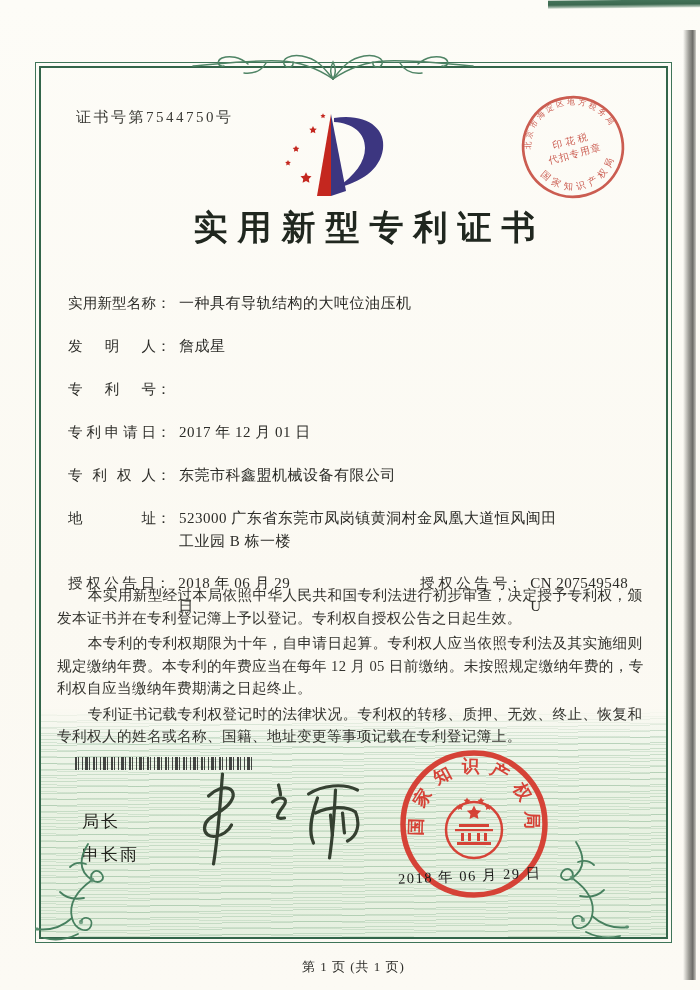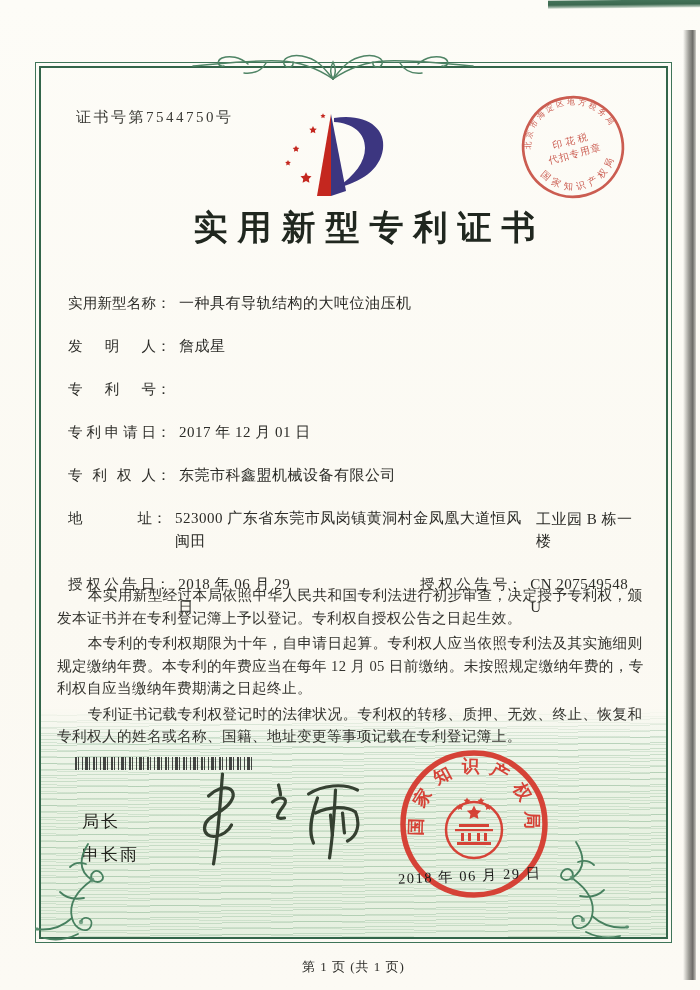--- a/index.html
+++ b/index.html
@@ -28,21 +28,21 @@
   .title{position:absolute;left:35px;top:205px;width:669px;text-align:center;
          font-size:34px;font-weight:600;letter-spacing:10px;color:#20271f;}
   .logo{position:absolute;left:268px;top:104px;}
   .tax-stamp{position:absolute;left:518px;top:92px;transform:rotate(-15deg);opacity:.92;}
   
   .fields{position:absolute;left:68px;top:292px;width:575px;font-size:15px;}
   .row{display:flex;align-items:baseline;margin-bottom:20px;line-height:23px;}
   .row .lab{display:inline-block;width:88px;font-size:14.5px;text-align:justify;text-align-last:justify;color:#2e2e2a;}
   .row .colon{margin:0 2px 0 0;}
   .row .val{margin-left:6px;color:#2b2b27;letter-spacing:.5px;}
-  .addr-wrap{display:flex;flex-direction:row;align-items:center;}
+  .addr-wrap{display:flex;flex-direction:column;}
   .addr2{padding-left:0;line-height:22px;}
   .row-double{display:flex;margin-bottom:0;gap:12px;}
   .grp{display:flex;align-items:baseline;}
   .grp2{margin-left:99px;}
   
   .body-text{position:absolute;left:57px;top:584px;width:594px;font-size:14.6px;
              line-height:22.5px;color:#33332e;letter-spacing:.4px;}
   .body-text p{margin:0 0 3px 0;text-indent:2.1em;}
   
   .barcode{position:absolute;left:75px;top:757px;width:178px;height:13px;opacity:.82;

